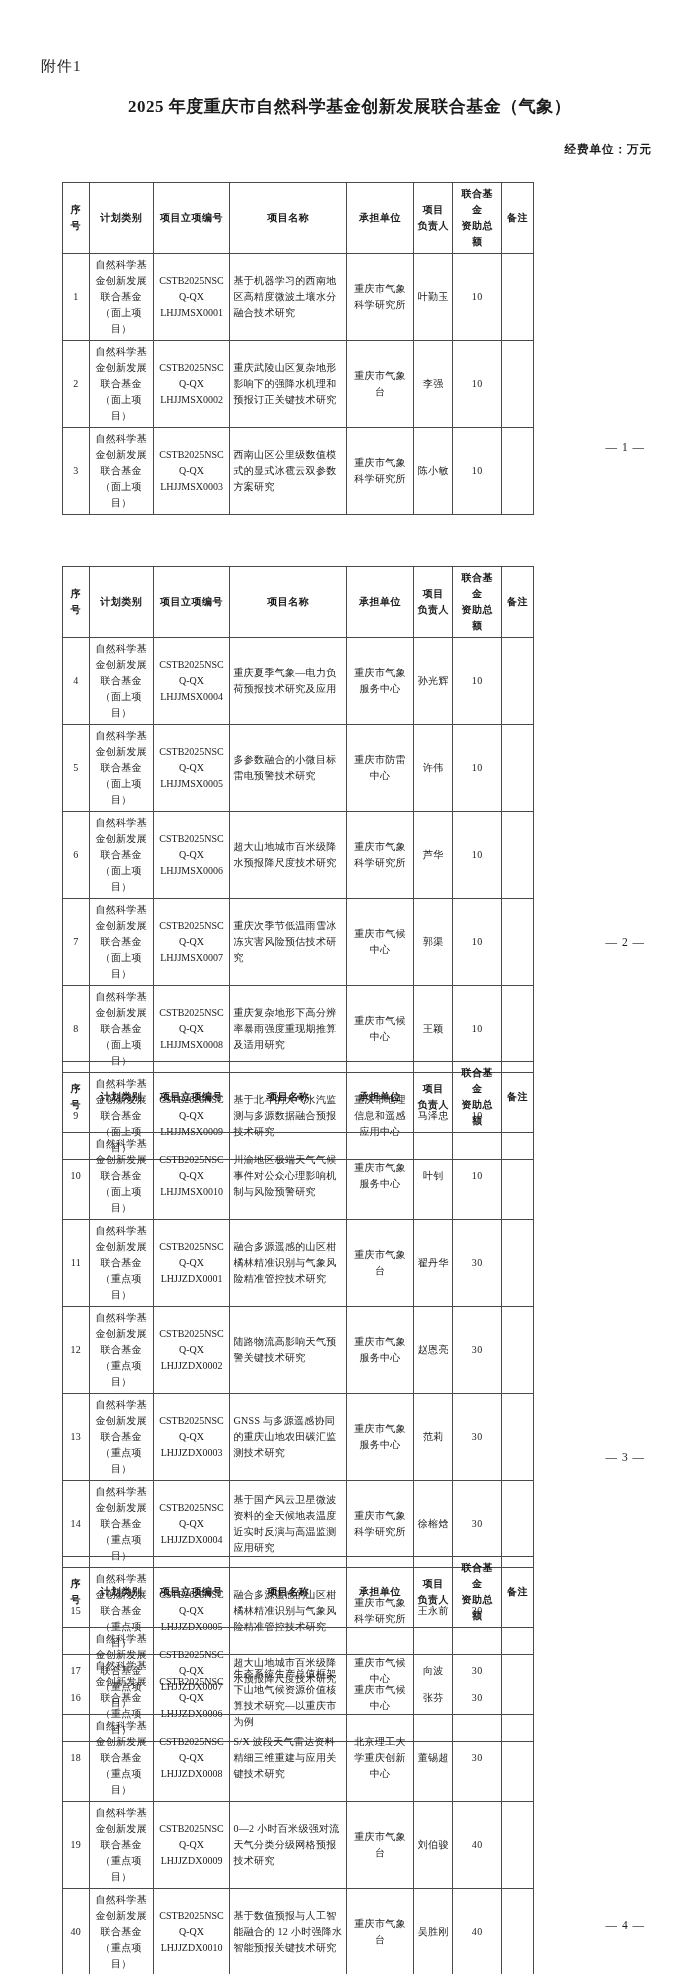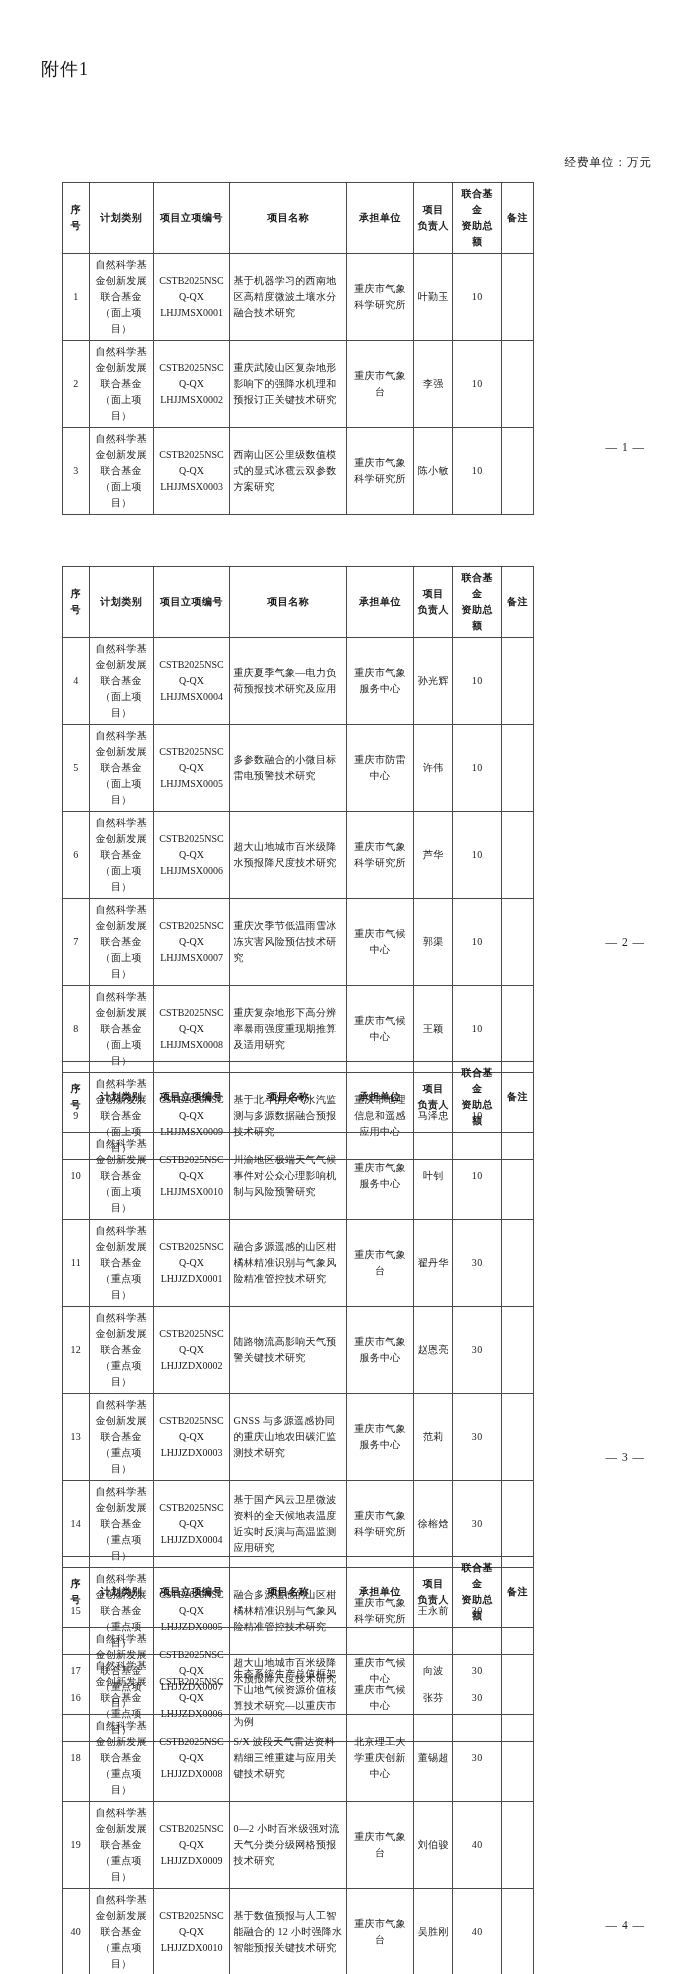--- a/index.html
+++ b/index.html
@@ -9,40 +9,41 @@
     height:1974px;
     background:#ffffff;
     font-family:"Liberation Serif","DejaVu Serif",serif;
     color:#1a1a1a;
     overflow:hidden;
   }
   .attachment{
     position:absolute;
     left:41px;
     top:57px;
-    font-size:18px;
+    font-size:15px;
     letter-spacing:1px;
   }
   .title{
     position:absolute;
     left:0;
     top:93px;
     width:100%;
     text-align:center;
     font-weight:bold;
     font-size:17px;
     line-height:27px;
     letter-spacing:0.5px;
   }
   .unit-note{
     position:absolute;
-    top:155px;
+    top:142px;
     right:47px;
     font-size:11.5px;
     letter-spacing:1px;
+    font-weight:bold;
   }
   table.tbl{
     position:absolute;
     left:62px;
     width:472px;
     border-collapse:collapse;
     table-layout:fixed;
   }
   .tbl th,.tbl td{
     border:1px solid #4a4a4a;
@@ -80,20 +81,21 @@
   .m4{top:1919px;}
 </style>
 </head>
 <body>
 
 <div class="page">
 
   <div class="attachment">附件1</div>
 
   <div class="title">
+    <div>2025 年度重庆市自然科学基金创新发展联合基金（气象）</div>
   </div>
 
   <div class="unit-note">经费单位：万元</div>
 
   <table class="tbl t1">
     <colgroup>
       <col style="width:5.6%">
         <col style="width:13.4%">
         <col style="width:16.1%">
         <col style="width:24.4%">

